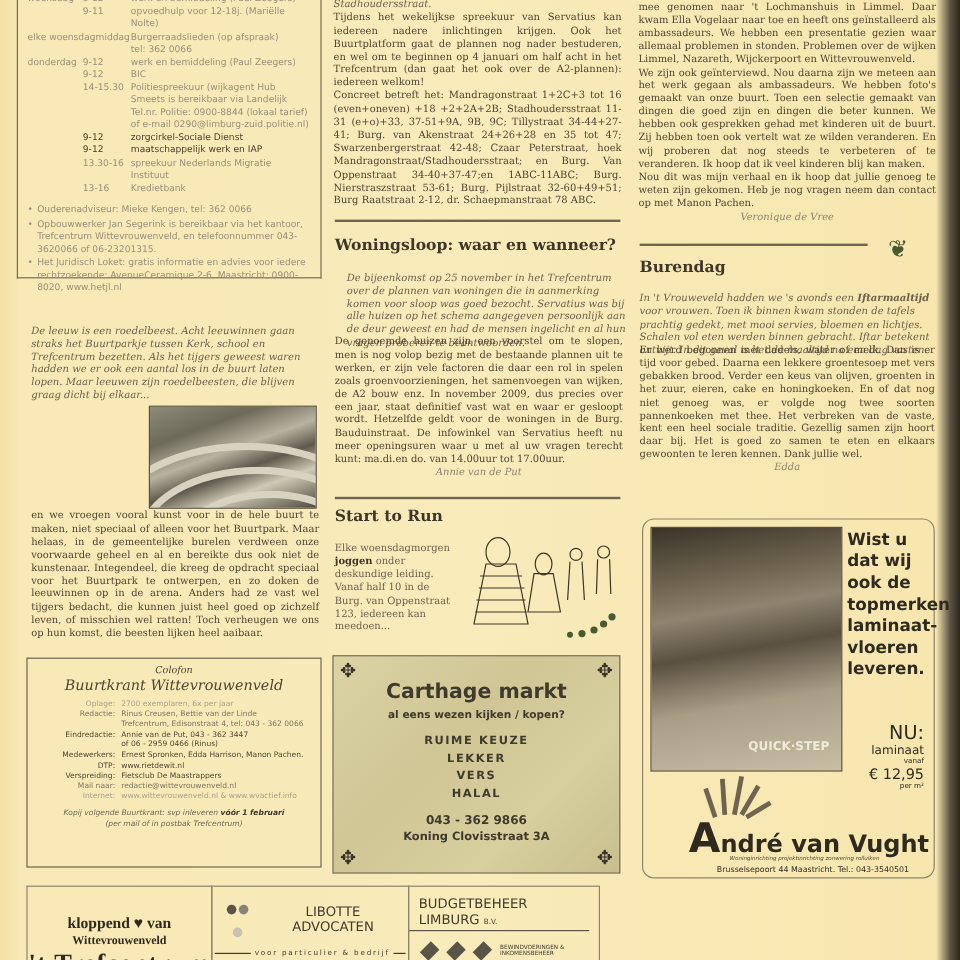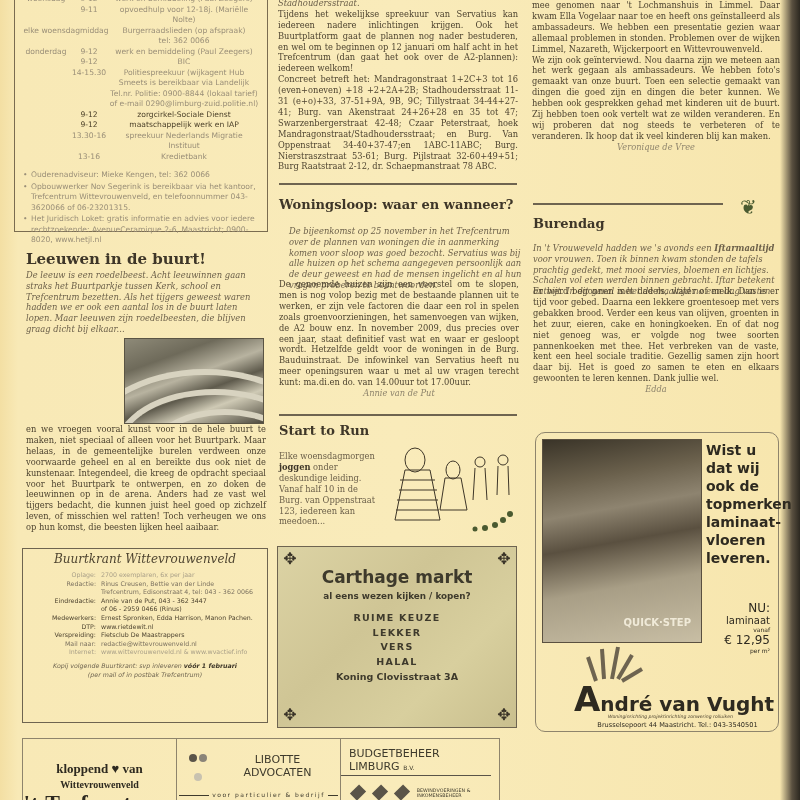--- a/index.html
+++ b/index.html
@@ -10,21 +10,21 @@
     color: #4a3f28;
     position: relative;
   }
   .page { position: absolute; left: 0; top: 0; width: 800px; height: 800px;
     background: linear-gradient(90deg, #f3dfa3 0px, #f8e9b6 18px, #f9ebba 400px, #f7e6ae 780px, #5a5040 792px, #2c2820 800px); }
 
   
   .sched-box { position: absolute; left: 14px; top: -10px; width: 254px; height: 242px;
     border: 1.5px solid #7a6c50; border-top: none; padding: 4px 8px 0 8px;
     font-family: "DejaVu Sans", sans-serif; font-size: 7.6px; line-height: 10.5px; color: #9a8f78; }
-  .sched-row { display: flex; text-align: center; }
+  .sched-row { display: flex; }
   .sched-day { width: 46px; }
   .sched-time { width: 40px; }
   .sched-desc { flex: 1; }
   .sched-row.dark .sched-desc, .sched-row.dark .sched-time { color: #4a3f28; }
   .bullets { margin-top: 8px; }
   .bullets li { list-style: none; padding-left: 8px; position: relative; margin-bottom: 1px; }
   .bullets li::before { content: "•"; position: absolute; left: 0; }
 
   h2 { font-family: "DejaVu Serif", serif; font-weight: bold; color: #3e3628; }
   .h-leeuwen { position: absolute; left: 26px; top: 250px; font-size: 15px; }
@@ -80,21 +80,21 @@
   .buren-body { position: absolute; left: 533px; top: 286px; width: 246px; }
 
   .vught-ad { position: absolute; left: 535px; top: 432px; width: 244px; height: 300px;
     border: 1.2px solid #8e846c; border-radius: 10px; }
   .vught-photo { position: absolute; left: 6px; top: 6px; width: 160px; height: 204px;
     background: linear-gradient(170deg, #3a3428 0%, #6a604c 20%, #8e8470 35%, #5a5040 50%, #a89e86 70%, #c8bea4 100%);
     border: 1px solid #5a5040; }
   .vught-photo .qs { position: absolute; right: 10px; bottom: 14px; font-family: "DejaVu Sans", sans-serif; font-weight: bold; font-size: 10px; color: #f0ead8; }
   .vught-head { position: absolute; left: 170px; top: 8px; width: 72px; font-family: "DejaVu Sans", sans-serif; font-weight: bold; font-size: 14px; line-height: 18px; color: #2e2a20; }
   .vught-price { position: absolute; right: 8px; top: 168px; text-align: right; font-family: "DejaVu Sans", sans-serif; color: #2e2a20; }
-  .vught-price .nu { font-size: 12px; }
+  .vught-price .nu { font-size: 16px; }
   .vught-price .lam { font-size: 10px; }
   .vught-price .vanaf { font-size: 6px; }
   .vught-price .pr { font-size: 12px; }
   .vught-price .perm { font-size: 6px; }
   .vught-logo { position: absolute; left: 38px; top: 246px; font-family: "DejaVu Sans", sans-serif; font-weight: bold; font-size: 20px; color: #2e2a20; }
   .vught-logo .bigA { font-size: 34px; }
   .vught-sub { position: absolute; left: 72px; top: 281px; font-family: "DejaVu Sans", sans-serif; font-style: italic; font-size: 4.6px; color: #4e4430; }
   .vught-addr { position: absolute; left: 0; width: 100%; top: 288px; text-align: center; font-family: "DejaVu Sans", sans-serif; font-size: 6.6px; color: #2e2a20; padding-left: 41px; }
   .rays { position: absolute; left: 50px; top: 210px; width: 60px; height: 40px; }
 
@@ -166,36 +166,36 @@
           <span class="sched-desc">spreekuur Nederlands Migratie Instituut</span>
         </div>
         <div class="sched-row">
           <span class="sched-day"></span>
           <span class="sched-time">13-16</span>
           <span class="sched-desc">Kredietbank</span>
         </div>
       </div>
     <ul class="bullets" id="sched-bullets">
         <li>Ouderenadviseur: Mieke Kengen, tel: 362 0066</li>
-        <li>Opbouwwerker Nov Segerink is bereikbaar via het kantoor, Trefcentrum Wittevrouwenveld, en telefoonnummer 043-3620066 of 06-23201315.</li>
+        <li>Opbouwwerker Jan Segerink is bereikbaar via het kantoor, Trefcentrum Wittevrouwenveld, en telefoonnummer 043-3620066 of 06-23201315.</li>
         <li>Het Juridisch Loket: gratis informatie en advies voor iedere rechtzoekende: AvenueCeramique 2-6, Maastricht; 0900-8020, www.hetjl.nl</li>
       </ul>
   </div>
 
-  <h2 class="h-leeuwen">Leeuwen in de buurt!</h2>
   <p class="leeuwen-intro intro-it">De leeuw is een roedelbeest. Acht leeuwinnen gaan straks het Buurtparkje tussen Kerk, school en Trefcentrum bezetten. Als het tijgers geweest waren hadden we er ook een aantal los in de buurt laten lopen. Maar leeuwen zijn roedelbeesten, die blijven graag dicht bij elkaar...</p>
   <div class="leeuwen-photo">
     <div class="arc" style="left:-40px;top:30px;width:240px;height:150px;"></div>
     <div class="arc" style="left:-10px;top:50px;width:200px;height:120px;"></div>
     <div class="arc" style="left:20px;top:70px;width:160px;height:100px;"></div>
   </div>
   <p class="leeuwen-rest body-txt">en we vroegen vooral kunst voor in de hele buurt te maken, niet speciaal of alleen voor het Buurtpark. Maar helaas, in de gemeentelijke burelen verdween onze voorwaarde geheel en al en bereikte dus ook niet de kunstenaar. Integendeel, die kreeg de opdracht speciaal voor het Buurtpark te ontwerpen, en zo doken de leeuwinnen op in de arena. Anders had ze vast wel tijgers bedacht, die kunnen juist heel goed op zichzelf leven, of misschien wel ratten! Toch verheugen we ons op hun komst, die beesten lijken heel aaibaar.</p>
 
   <div class="colofon">
     <div class="colofon-title">
+      <span class="small">Colofon</span>
       <span>Buurtkrant Wittevrouwenveld</span>
     </div>
     <div id="colofon-rows" style="margin-top:6px;">
         <div class="colofon-row light">
           <span class="colofon-k">Oplage:</span>
           <span class="colofon-v">2700 exemplaren, 6x per jaar</span>
         </div>
         <div class="colofon-row ">
           <span class="colofon-k">Redactie:</span>
           <span class="colofon-v">Rinus Creusen, Bettie van der Linde</span>
@@ -234,21 +234,21 @@
         </div>
       </div>
     <div class="colofon-note">
       <span>Kopij volgende Buurtkrant: svp inleveren </span><b>vóór 1 februari</b><br>
       <span>(per mail of in postbak Trefcentrum)</span>
     </div>
   </div>
 
   <div class="c2-top">
     <p class="intro-it" style="margin-top:-2px;">Stadhoudersstraat.</p>
-    <p class="body-txt">Tijdens het wekelijkse spreekuur van Servatius kan iedereen nadere inlichtingen krijgen. Ook het Buurtplatform gaat de plannen nog nader bestuderen, en wel om te beginnen op 12 januari om half acht in het Trefcentrum (dan gaat het ook over de A2-plannen): iedereen welkom!</p>
+    <p class="body-txt">Tijdens het wekelijkse spreekuur van Servatius kan iedereen nadere inlichtingen krijgen. Ook het Buurtplatform gaat de plannen nog nader bestuderen, en wel om te beginnen op 4 januari om half acht in het Trefcentrum (dan gaat het ook over de A2-plannen): iedereen welkom!</p>
     <p class="body-txt">Concreet betreft het: Mandragonstraat 1+2C+3 tot 16 (even+oneven) +18 +2+2A+2B; Stadhoudersstraat 11-31 (e+o)+33, 37-51+9A, 9B, 9C; Tillystraat 34-44+27-41; Burg. van Akenstraat 24+26+28 en 35 tot 47; Swarzenbergerstraat 42-48; Czaar Peterstraat, hoek Mandragonstraat/Stadhoudersstraat; en Burg. Van Oppenstraat 34-40+37-47;en 1ABC-11ABC; Burg. Nierstraszstraat 53-61; Burg. Pijlstraat 32-60+49+51; Burg Raatstraat 2-12, dr. Schaepmanstraat 78 ABC.</p>
   </div>
   <div class="divider" style="left:279px;top:183px;width:238px;"></div>
   <h2 class="h-woning">Woningsloop: waar en wanneer?</h2>
   <p class="woning-intro intro-it">De bijeenkomst op 25 november in het Trefcentrum over de plannen van woningen die in aanmerking komen voor sloop was goed bezocht. Servatius was bij alle huizen op het schema aangegeven persoonlijk aan de deur geweest en had de mensen ingelicht en al hun vragen proberen te beantwoorden.</p>
   <div class="woning-body">
     <p class="body-txt">De genoemde huizen zijn een voorstel om te slopen, men is nog volop bezig met de bestaande plannen uit te werken, er zijn vele factoren die daar een rol in spelen zoals groenvoorzieningen, het samenvoegen van wijken, de A2 bouw enz. In november 2009, dus precies over een jaar, staat definitief vast wat en waar er gesloopt wordt. Hetzelfde geldt voor de woningen in de Burg. Bauduinstraat. De infowinkel van Servatius heeft nu meer openingsuren waar u met al uw vragen terecht kunt: ma.di.en do. van 14.00uur tot 17.00uur.</p>
     <p class="sig">Annie van de Put</p>
   </div>
   <div class="divider" style="left:279px;top:414px;width:238px;"></div>
@@ -283,26 +283,28 @@
     <span class="corner" style="left:2px;bottom:2px;">✥</span>
     <span class="corner" style="right:2px;bottom:2px;">✥</span>
     <div class="t">Carthage markt</div>
     <div class="s">al eens wezen kijken / kopen?</div>
     <div class="list" id="carthage-list">
         <div>RUIME KEUZE</div>
         <div>LEKKER</div>
         <div>VERS</div>
         <div>HALAL</div>
       </div>
+    <div class="ph">043 - 362 9866</div>
     <div class="addr">Koning Clovisstraat 3A</div>
   </div>
 
   <div class="c3-top">
     <p class="body-txt">mee genomen naar 't Lochmanshuis in Limmel. Daar kwam Ella Vogelaar naar toe en heeft ons geïnstalleerd als ambassadeurs. We hebben een presentatie gezien waar allemaal problemen in stonden. Problemen over de wijken Limmel, Nazareth, Wijckerpoort en Wittevrouwenveld.</p>
     <p class="body-txt">We zijn ook geïnterviewd. Nou daarna zijn we meteen aan het werk gegaan als ambassadeurs. We hebben foto's gemaakt van onze buurt. Toen een selectie gemaakt van dingen die goed zijn en dingen die beter kunnen. We hebben ook gesprekken gehad met kinderen uit de buurt. Zij hebben toen ook vertelt wat ze wilden veranderen. En wij proberen dat nog steeds te verbeteren of te veranderen. Ik hoop dat ik veel kinderen blij kan maken.</p>
+    <p class="body-txt">Nou dit was mijn verhaal en ik hoop dat jullie genoeg te weten zijn gekomen. Heb je nog vragen neem dan contact op met Manon Pachen.</p>
     <p class="sig">Veronique de Vree</p>
   </div>
   <div class="divider" style="left:533px;top:203px;width:190px;"></div>
   <span style="position:absolute;left:740px;top:195px;font-size:20px;color:#4a5a30;">❦</span>
   <h2 class="h-buren">Burendag</h2>
   <p class="buren-intro intro-it">
     <span>In 't Vrouweveld hadden we 's avonds een </span><b>Iftarmaaltijd</b><span> voor vrouwen. Toen ik binnen kwam stonden de tafels prachtig gedekt, met mooi servies, bloemen en lichtjes. Schalen vol eten werden binnen gebracht. Iftar betekent ontbijt. In dit geval is het de maaltijd na een dag vasten.</span>
   </p>
   <div class="buren-body">
     <p class="body-txt">Er werd begonnen met dadels, water of melk. Dan is er tijd voor gebed. Daarna een lekkere groentesoep met vers gebakken brood. Verder een keus van olijven, groenten in het zuur, eieren, cake en honingkoeken. En of dat nog niet genoeg was, er volgde nog twee soorten pannenkoeken met thee. Het verbreken van de vaste, kent een heel sociale traditie. Gezellig samen zijn hoort daar bij. Het is goed zo samen te eten en elkaars gewoonten te leren kennen. Dank jullie wel.</p>

